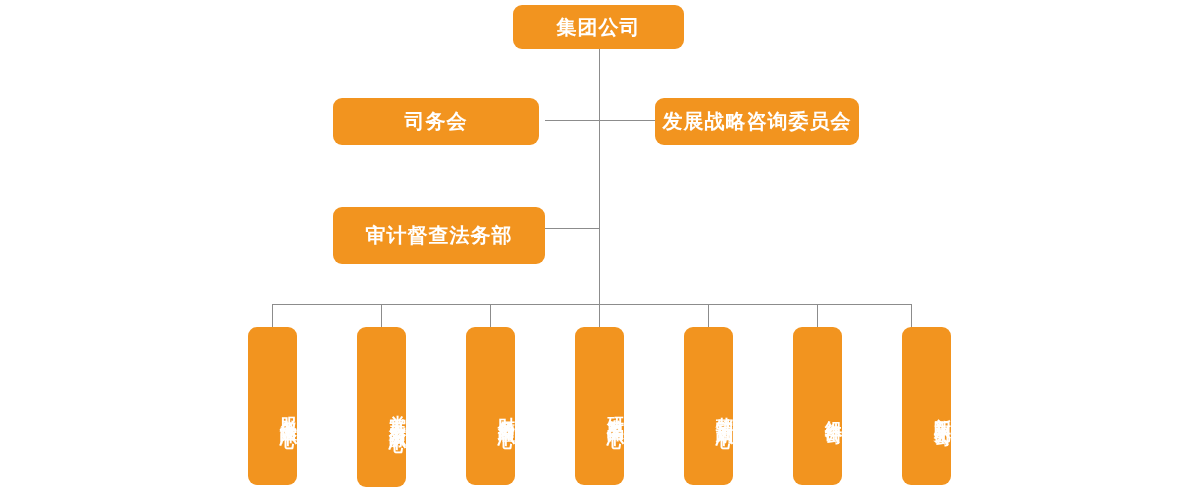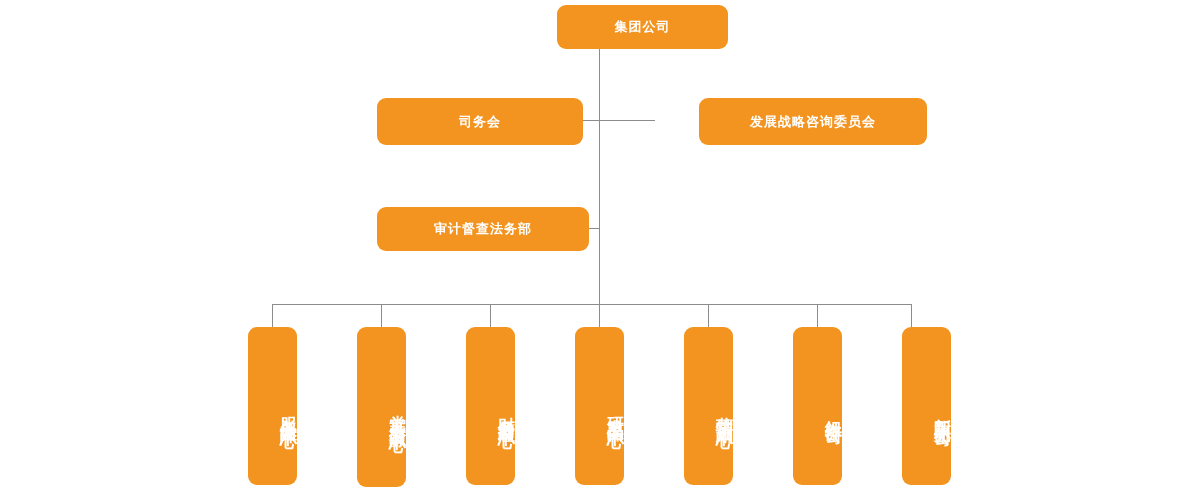--- a/index.html
+++ b/index.html
@@ -48,43 +48,42 @@
     left: -9px;
     top: -7px;
     right: 9px;
     bottom: 7px;
     background: #e9e9e9;
     border-radius: 9px;
     z-index: -1;
   }
 
   .node.horizontal {
-    font-size: 13px;
-    margin-left: 44px;
+    font-size: 20px;
   }
   .node.vertical {
     font-size: 17px;
     writing-mode: vertical-rl;
     text-orientation: upright;
     letter-spacing: 3px;
     padding-top: 12px;
     align-items: flex-start;
     justify-content: center;
   }
   .node.vertical .label {
     writing-mode: vertical-rl;
     text-orientation: upright;
     line-height: 1.05;
   }
 
   
   #node-root      { left: 513px; top: 5px;   width: 171px; height: 44px; }
   #node-siwuhui   { left: 333px; top: 98px;  width: 206px; height: 47px; }
-  #node-strategy  { left: 655px; top: 98px;  width: 228px; height: 47px; }
-  #node-audit     { left: 333px; top: 207px; width: 212px; height: 44px; }
+  #node-strategy  { left: 655px; top: 98px;  width: 204px; height: 47px; }
+  #node-audit     { left: 333px; top: 207px; width: 212px; height: 57px; }
 
   .node.vertical { top: 327px; width: 49px; height: 158px; }
   #node-service   { left: 248px; }
   #node-hr        { left: 357px; height: 160px; }
   #node-finance   { left: 466px; }
   #node-rd        { left: 575px; }
   #node-marketing { left: 684px; }
   #node-module    { left: 793px; }
   #node-sunshine  { left: 902px; }
 </style>

